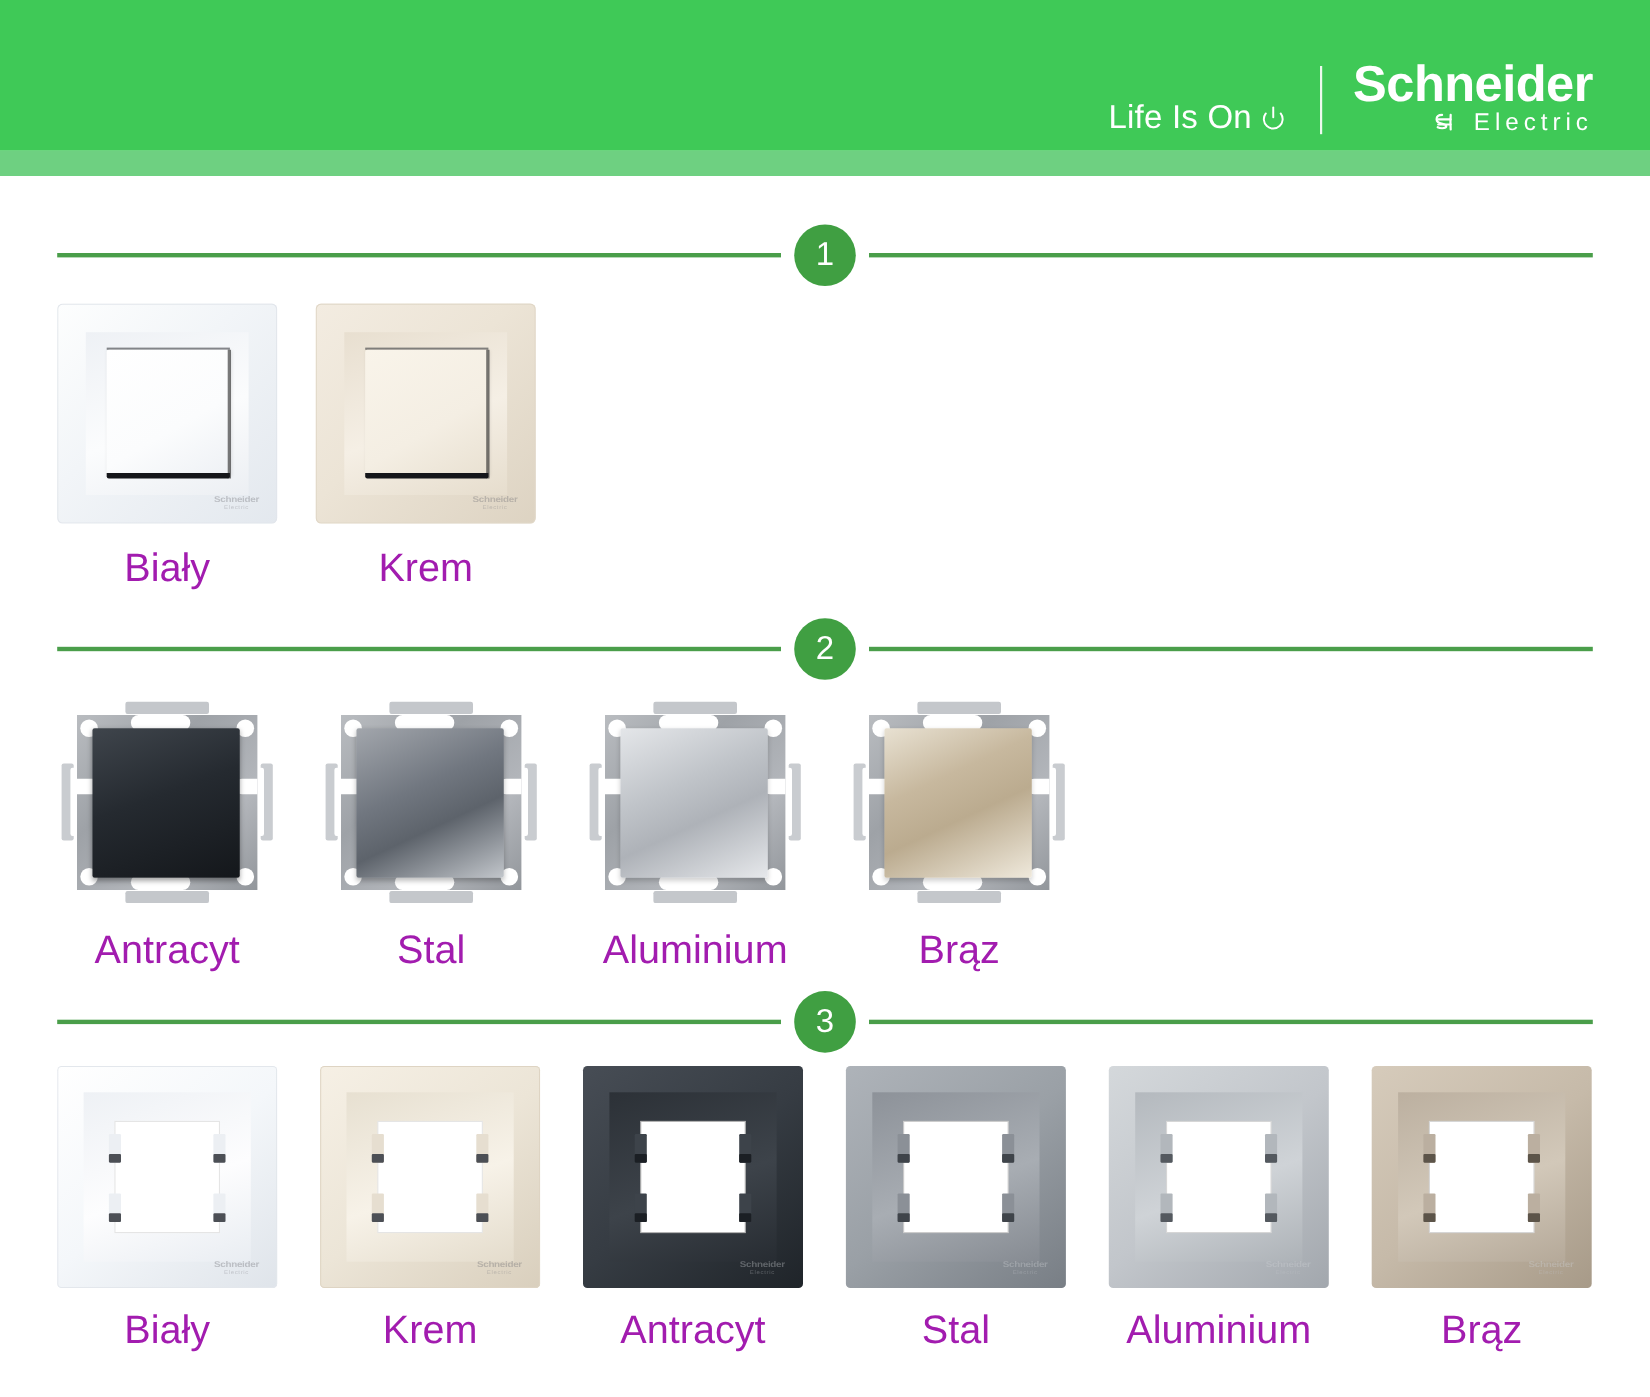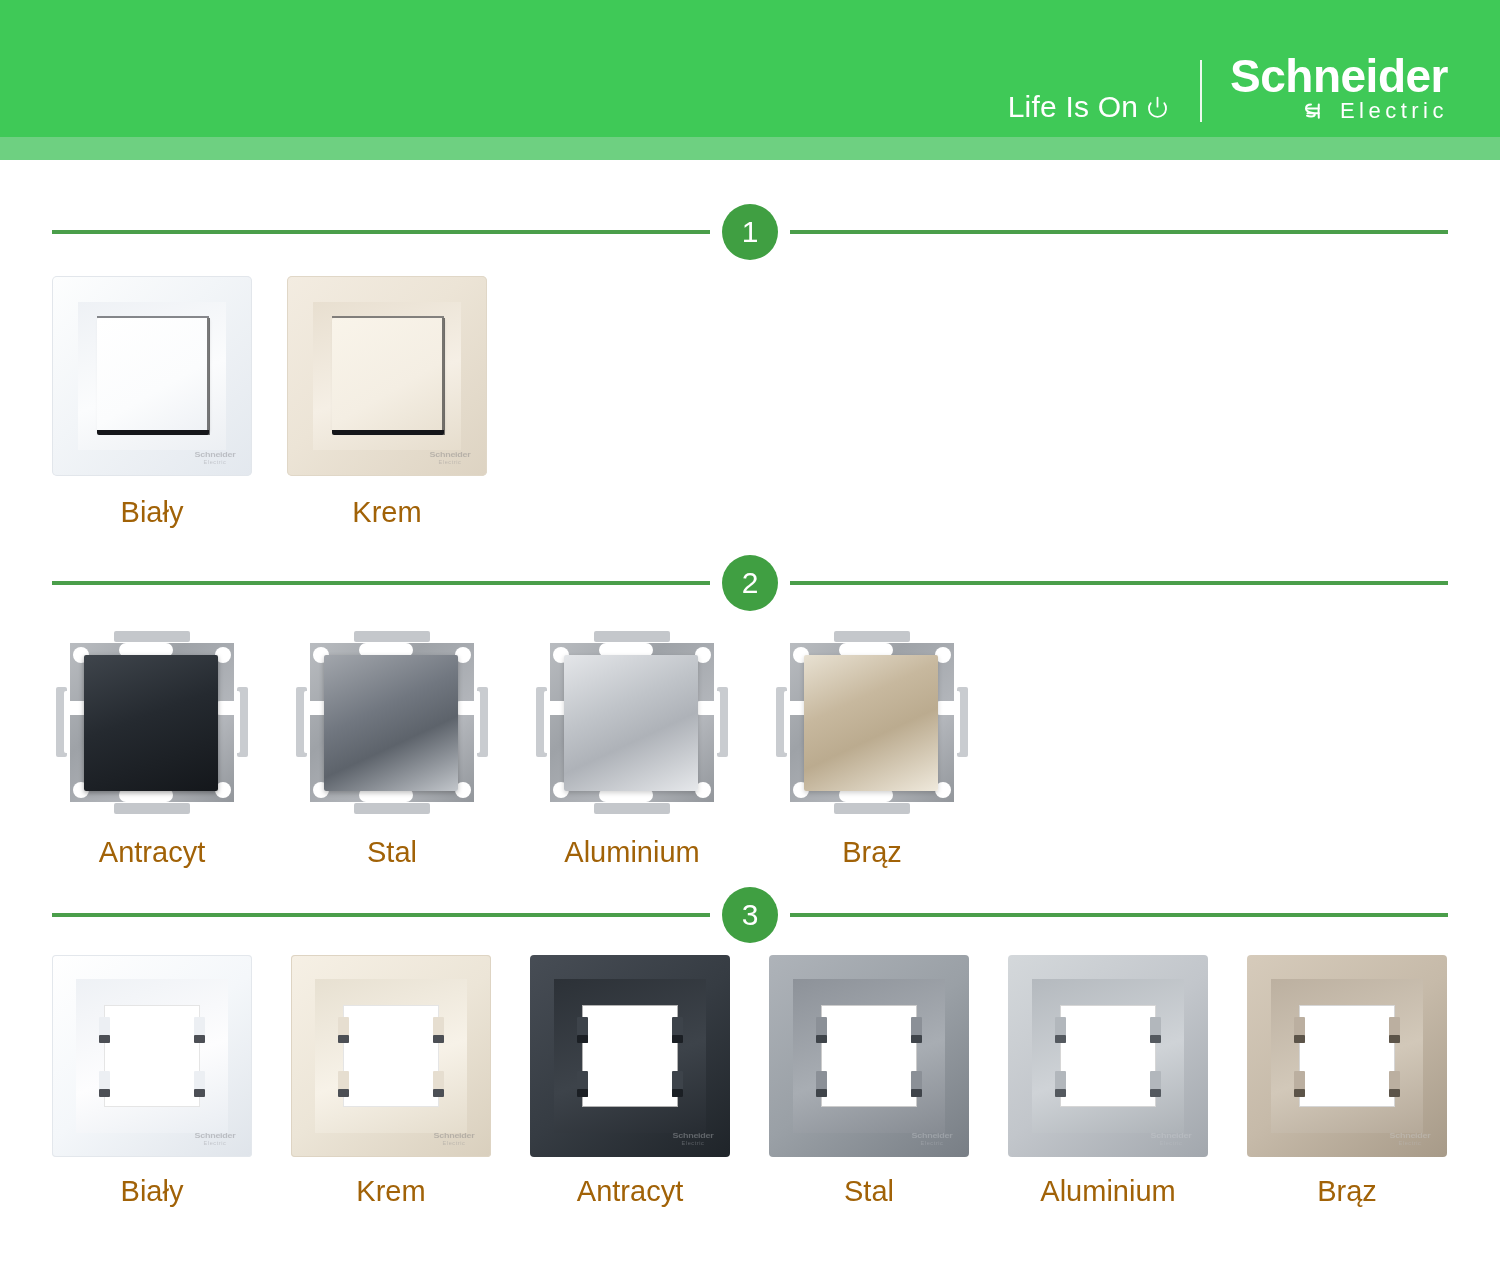--- a/index.html
+++ b/index.html
@@ -122,22 +122,22 @@
   .row {
     display:flex;
     padding-left:52px;
   }
   .cell {
     display:flex;
     flex-direction:column;
     align-items:center;
   }
   .label {
-    font-size:29px;
-    color:#a16207;
+    font-size:36px;
+    color:#a21caf;
     font-weight:400;
     text-align:center;
     line-height:1;
     white-space:nowrap;
   }
 
   
   .sw-wrap { width:200px; height:200px; position:relative; }
   .sw-outer {
     width:200px; height:200px;

